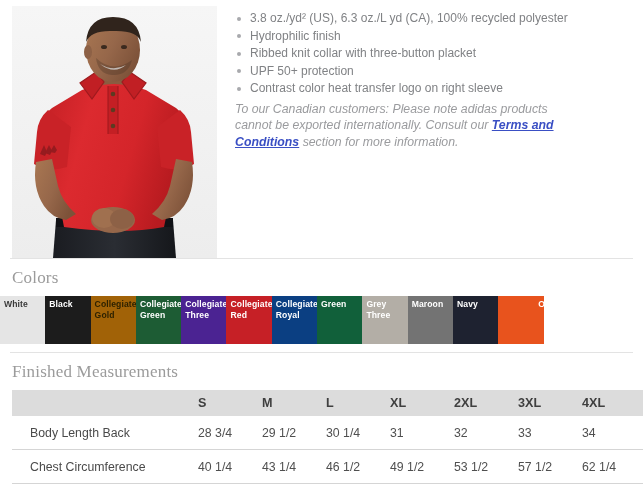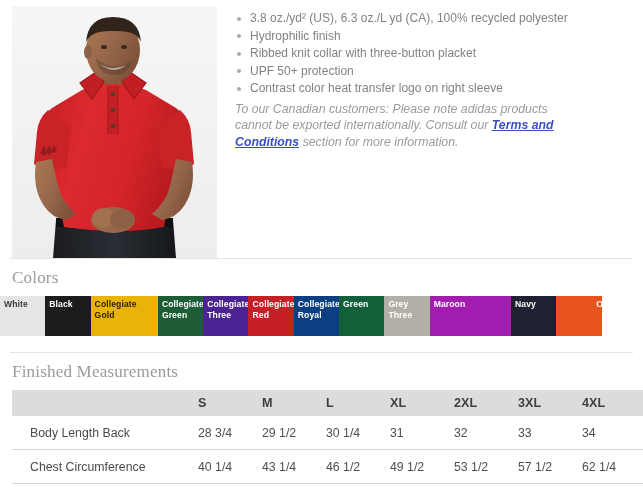--- a/index.html
+++ b/index.html
@@ -98,21 +98,21 @@
   }
 
   
   .swatch-row {
     display: flex;
     margin-left: 0px;
     height: 40px;
   }
   .swatch {
     width: 45.3px;
-    height: 40px;
+    height: 48px;
     position: relative;
     flex: 0 0 auto;
     overflow: hidden;
   }
   .swatch .swatch-label {
     position: absolute;
     left: 4px;
     top: 3px;
     right: 1px;
     font-size: 8.6px;
@@ -258,42 +258,42 @@
 <div class="section-divider"></div>
 <div class="section-title">Colors</div>
 
 <div class="swatch-row">
   <div class="swatch" style="background: rgb(229, 229, 229);">
       <span class="swatch-label" style="color: rgb(58, 58, 58);">White</span>
     </div>
   <div class="swatch" style="background: rgb(28, 28, 28);">
       <span class="swatch-label" style="color: rgb(255, 255, 255);">Black</span>
     </div>
-  <div class="swatch" style="background: #eab308; padding-left: 22px;">
+  <div class="swatch" style="background: #a16207;">
       <span class="swatch-label" style="color: rgb(46, 34, 0);">Collegiate Gold</span>
     </div>
   <div class="swatch" style="background: rgb(29, 92, 52);">
       <span class="swatch-label" style="color: rgb(255, 255, 255);">Collegiate Green</span>
     </div>
   <div class="swatch" style="background: rgb(75, 35, 146);">
       <span class="swatch-label" style="color: rgb(255, 255, 255);">Collegiate Three</span>
     </div>
   <div class="swatch" style="background: rgb(198, 32, 38);">
       <span class="swatch-label" style="color: rgb(255, 255, 255);">Collegiate Red</span>
     </div>
   <div class="swatch" style="background: rgb(11, 63, 130);">
       <span class="swatch-label" style="color: rgb(255, 255, 255);">Collegiate Royal</span>
     </div>
   <div class="swatch" style="background: rgb(17, 96, 58);">
       <span class="swatch-label" style="color: rgb(255, 255, 255);">Green</span>
     </div>
   <div class="swatch" style="background: rgb(179, 174, 166);">
       <span class="swatch-label" style="color: rgb(255, 255, 255);">Grey Three</span>
     </div>
-  <div class="swatch" style="background: #a21caf; padding-left: 36px;">
+  <div class="swatch" style="background: #737373;">
       <span class="swatch-label" style="color: rgb(255, 255, 255);">Maroon</span>
     </div>
   <div class="swatch" style="background: rgb(30, 34, 48);">
       <span class="swatch-label" style="color: rgb(255, 255, 255);">Navy</span>
     </div>
   <div class="swatch" style="background: rgb(232, 83, 29);">
       <span class="swatch-label" style="color: rgb(255, 255, 255); margin-left: 36px;">Orange</span>
     </div>
 </div>
 

